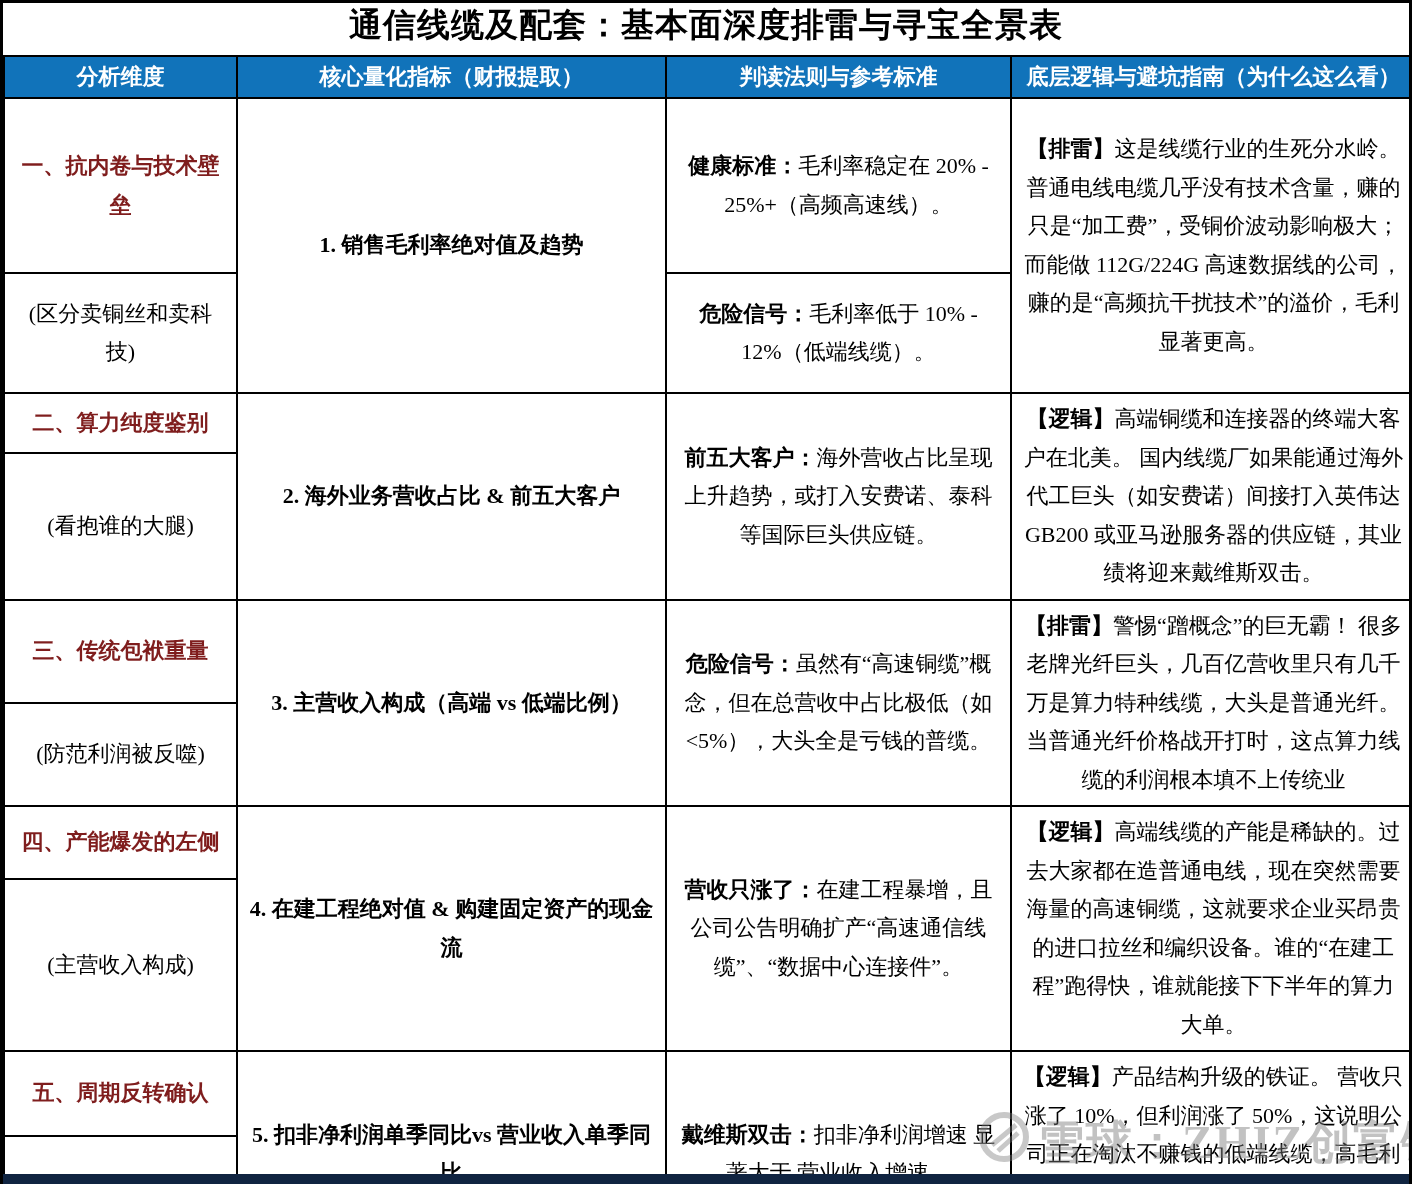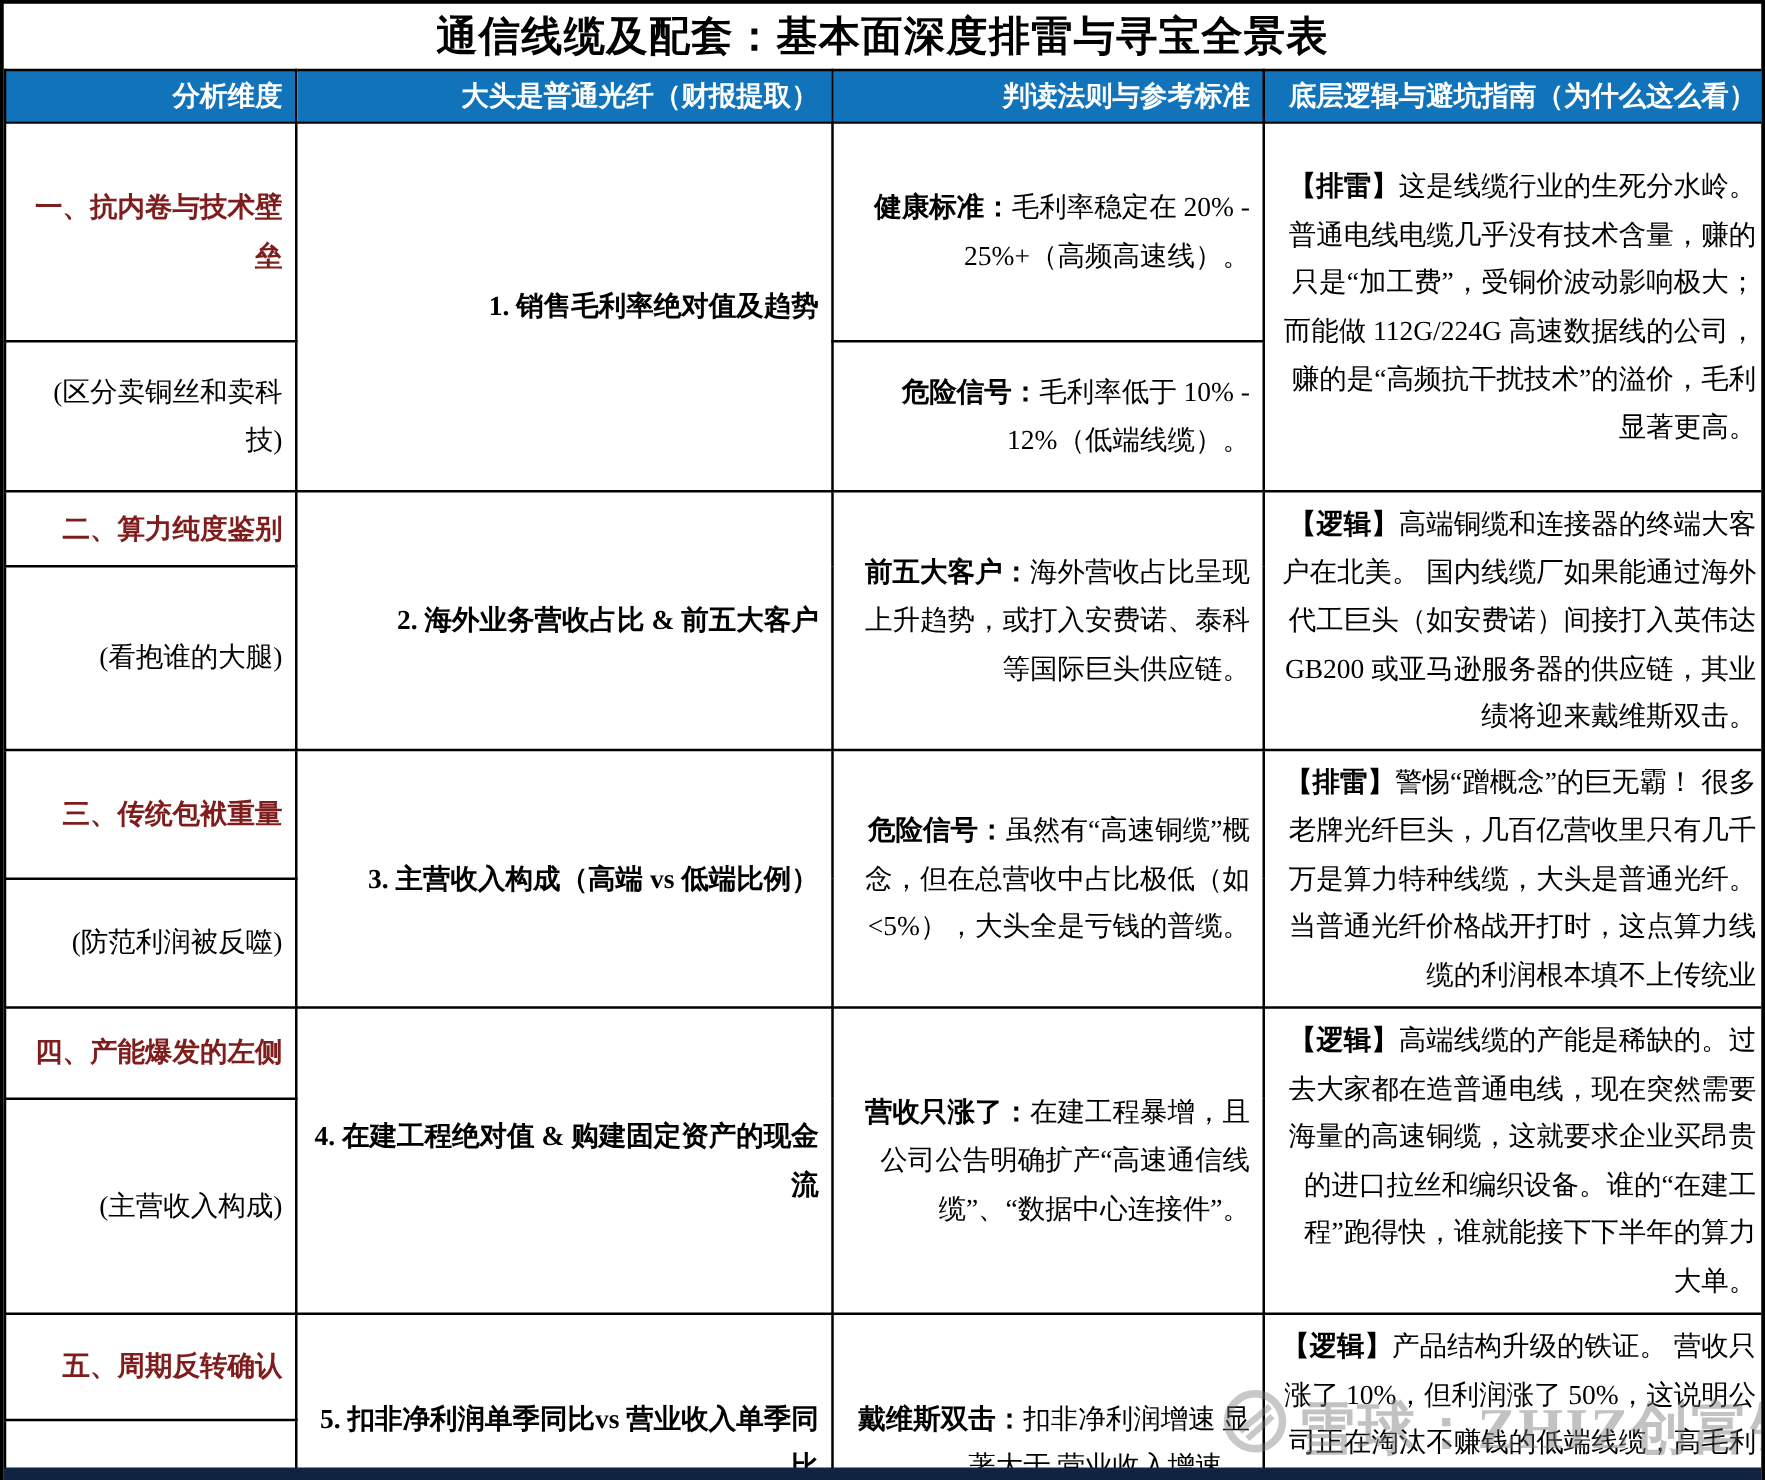--- a/index.html
+++ b/index.html
@@ -10,38 +10,38 @@
     background:#fff;
     border-left:3px solid #000;
     border-right:3px solid #000;
     border-top:3px solid #000;
     overflow:hidden;
     font-family:"Liberation Serif","DejaVu Serif",serif;
     color:#000;
   }
   .title-bar{
     height:52px;
-    display:flex;align-items:center;justify-content:center;
+    display:flex;align-items:flex-start;justify-content:center;
     font-size:33px;font-weight:bold;
     letter-spacing:1px;
   }
   table.grid{
     width:1412px;
     border-collapse:collapse;
     table-layout:fixed;
   }
   table.grid td,table.grid th{
     border:2px solid #000;
     box-sizing:border-box;
     padding:6px 10px;
     vertical-align:middle;
     font-size:22px;
     line-height:1.75;
     overflow:hidden;
-    text-align:right;
+    text-align:center;
   }
   tr.hdr th{
     background:#1173ba;
     color:#ffffff;
     font-weight:bold;
     font-size:22px;
     height:42px;
     line-height:1.2;
     padding:4px 10px;
   }
@@ -85,21 +85,21 @@
     <colgroup>
       <col style="width:233px">
         <col style="width:429px">
         <col style="width:345px">
         <col style="width:405px">
     </colgroup>
 
     <tbody>
         <tr class="hdr">
       <th>分析维度</th>
-      <th>大头是普通光纤（财报提取）</th>
+      <th>核心量化指标（财报提取）</th>
       <th>判读法则与参考标准</th>
       <th>底层逻辑与避坑指南（为什么这么看）</th>
     </tr>
 
     <tr style="height:175px">
       <td class="dim-title">一、抗内卷与技术壁垒</td>
       <td class="indicator" rowspan="2">1. 销售毛利率绝对值及趋势</td>
       <td>
         <span class="lbl">健康标准：</span><span>毛利率稳定在 20% - 25%+（高频高速线）。</span>
       </td>

